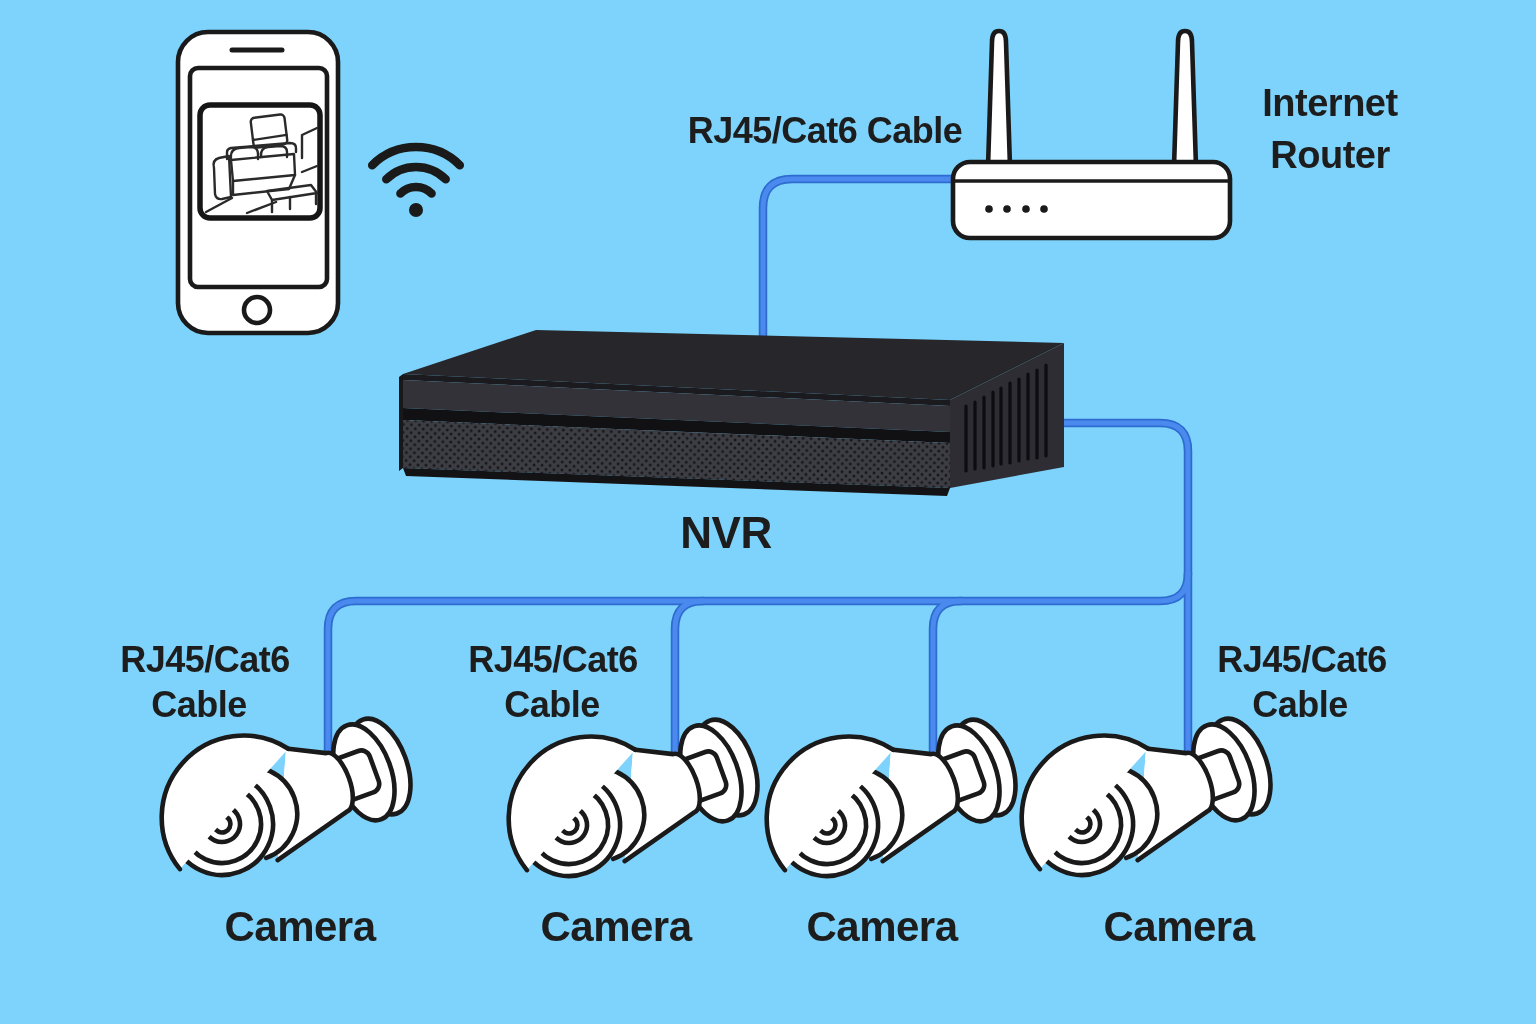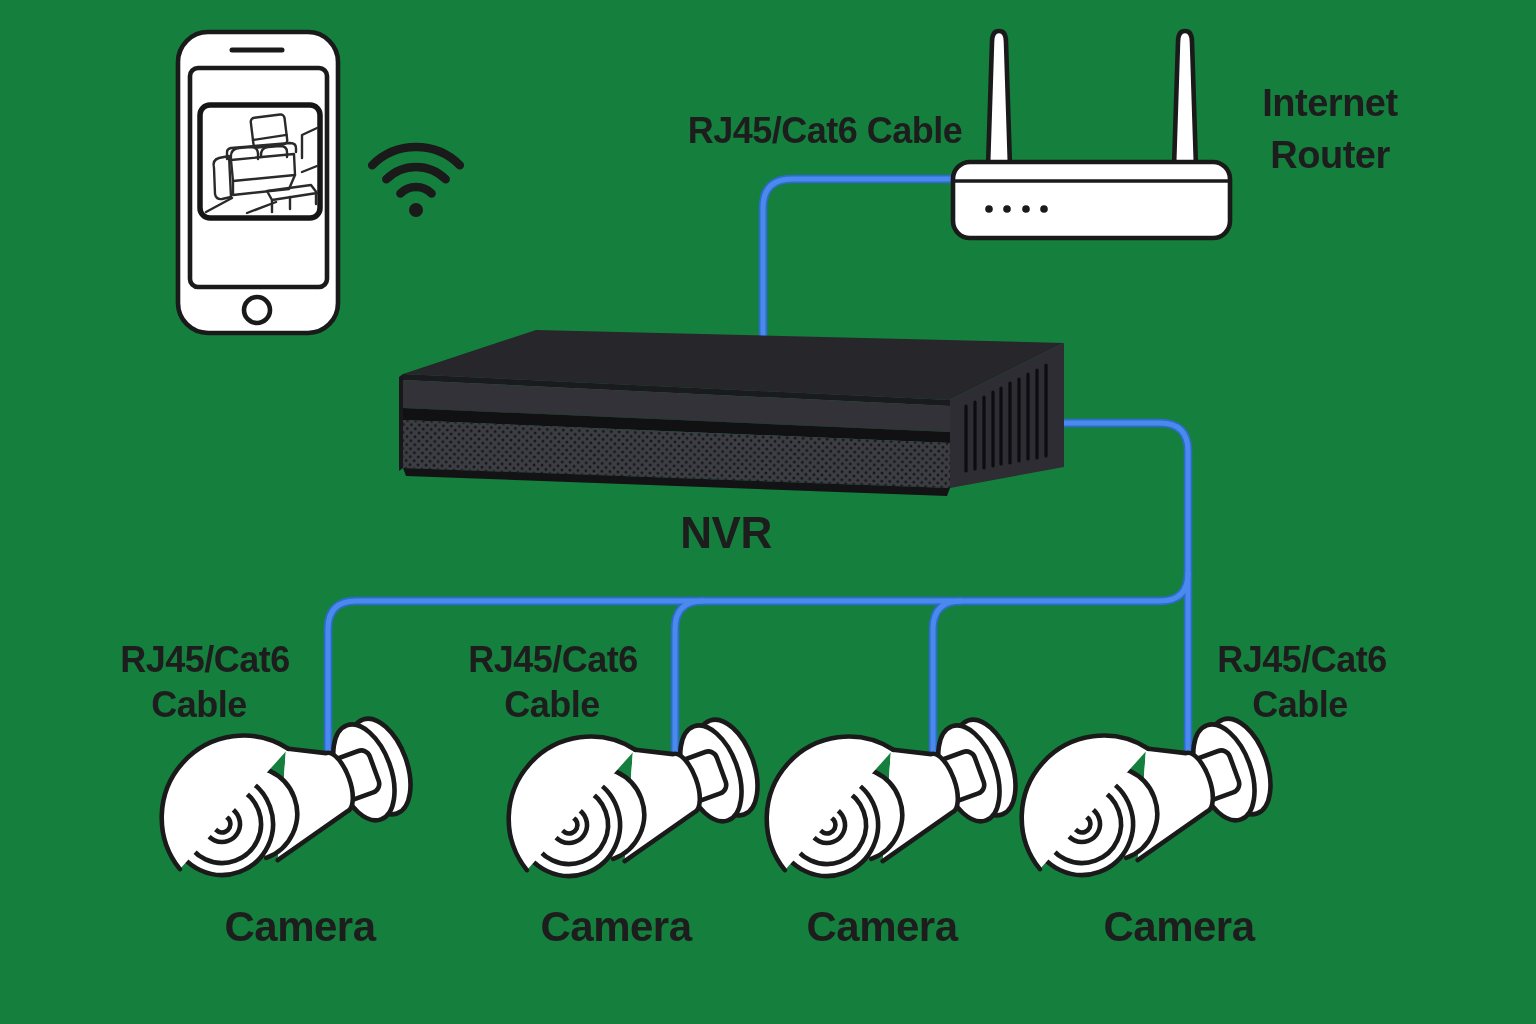--- a/index.html
+++ b/index.html
@@ -1,16 +1,16 @@
 <!DOCTYPE html>
 <html><head>
 <meta charset="utf-8">
 <style>
   html,body{margin:0;padding:0;background:#fff;}
-  .canvas{position:relative;width:1536px;height:1024px;background:#15803d;overflow:hidden;}
+  .canvas{position:relative;width:1536px;height:1024px;background:#7dd3fc;overflow:hidden;}
   svg{display:block;}
   .lbl{font-family:"Liberation Sans",sans-serif;font-weight:700;fill:#1d1d1d;letter-spacing:-0.5px;}
   .lbl-36{font-size:36px;}
   .lbl-38{font-size:38px;}
   .lbl-42{font-size:42px;}
   .lbl-44{font-size:44px;}
   .ink{stroke:#1a1a1a;}
   .dev{stroke:#1a1a1a;stroke-width:4.6;fill:#ffffff;stroke-linecap:round;stroke-linejoin:round;}
   .art{stroke:#2a2a2a;stroke-width:2.4;fill:none;stroke-linecap:round;stroke-linejoin:round;}
 </style>

